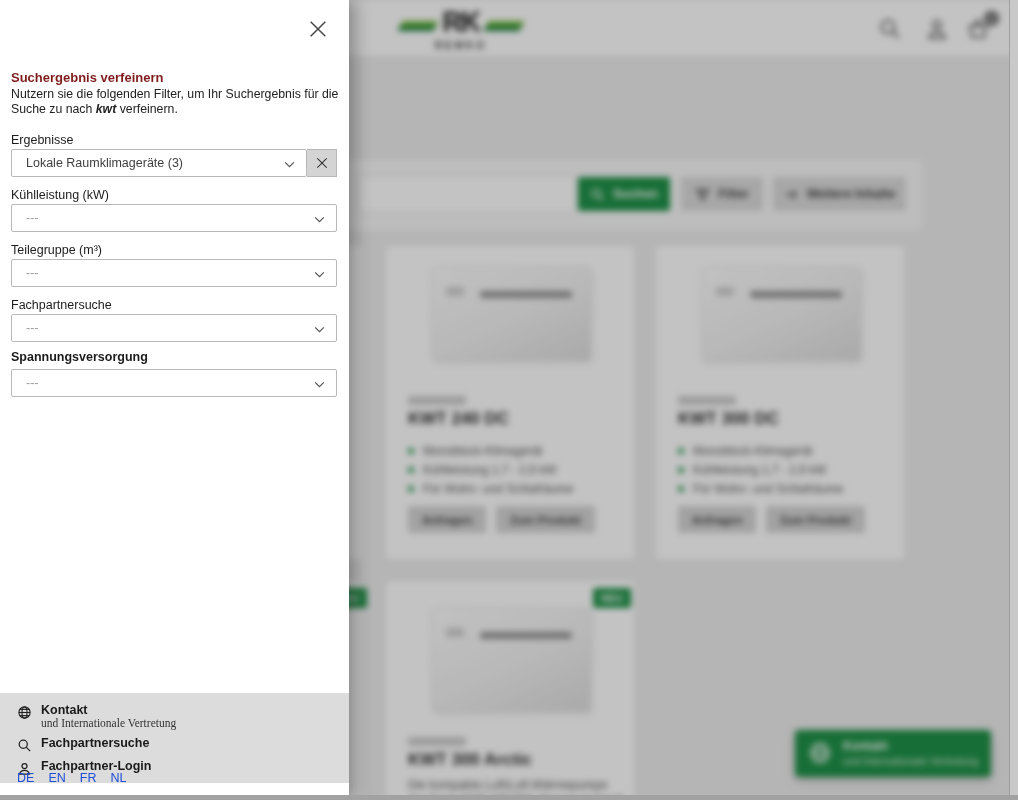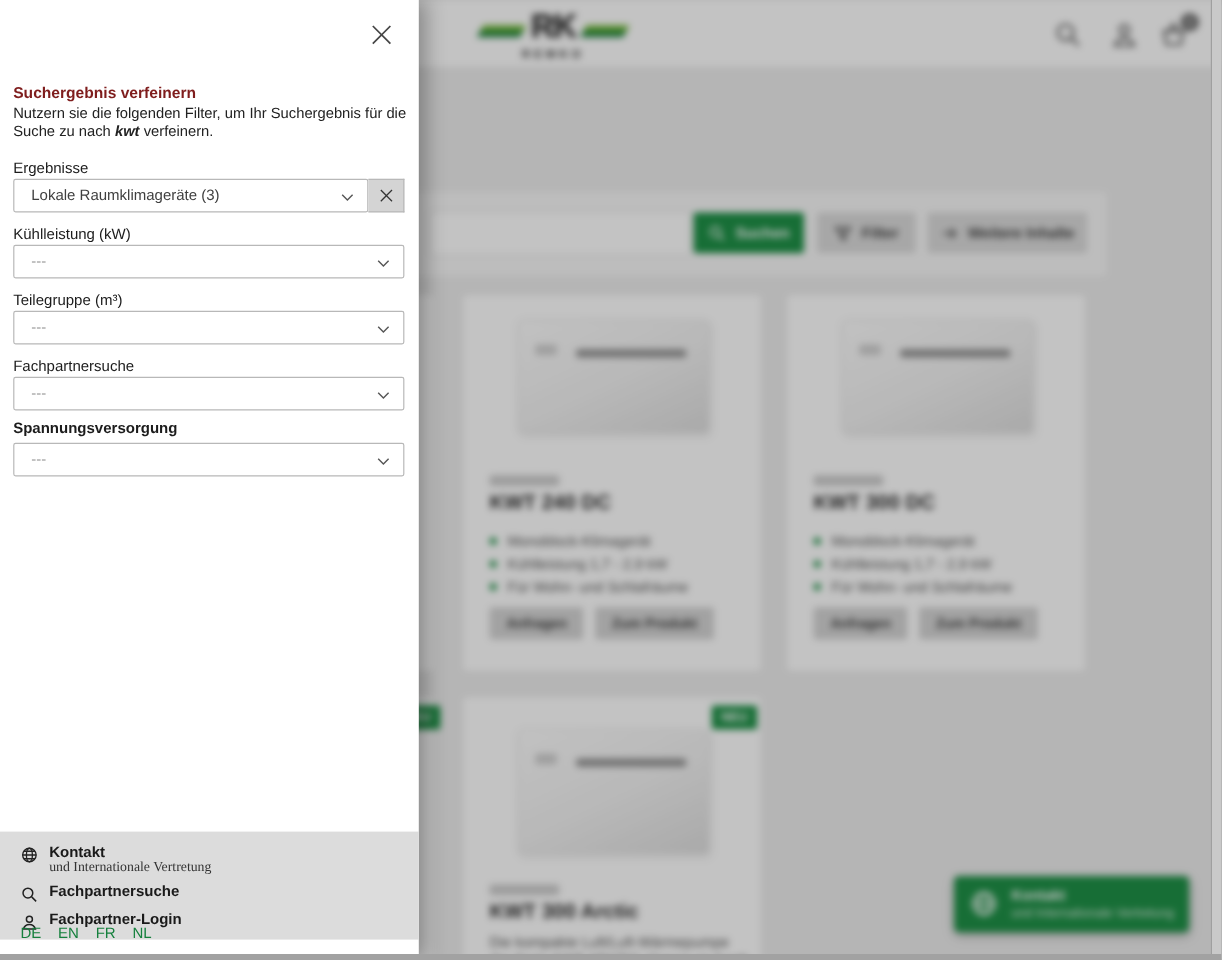--- a/index.html
+++ b/index.html
@@ -72,21 +72,21 @@
   .d-cta { position:absolute; left:11px; top:409px; width:326px; height:29px; background:#118a3c; border:none; border-radius:1px; color:#fff; font-size:13px; font-weight:bold; font-family:inherit; cursor:pointer; }
   .d-cta .cnt { margin-right:9px; }
 
   .quick-box { position:absolute; left:0; top:668px; width:349px; height:90px; background:#dcdcdc;margin-top:25px; }
   .ql { position:absolute; left:17px; display:flex; align-items:flex-start; cursor:pointer; }
   .ql-icon { width:15px; height:15px; color:#222; margin-right:9px; margin-top:1px; flex:none; }
   .ql-icon svg { width:100%; height:100%; }
   .ql-label { font-size:12.5px; font-weight:bold; color:#1a1a1a; line-height:13px; }
   .ql-sub { font-size:11.5px; color:#333; line-height:13px;font-family:Liberation Serif, serif; }
   .langs { position:absolute; left:17px; top:771px; display:flex; gap:14px; }
-  .lang { font-size:12.5px; color:#15803d; text-decoration:none; cursor:pointer; }
+  .lang { font-size:12.5px; color:#1d4ed8; text-decoration:none; cursor:pointer; }
 </style>
 </head>
 <body>
 
 <div id="root">
 
   <div class="bg-page">
 
     <div class="bg-header">
       <div class="logo">

